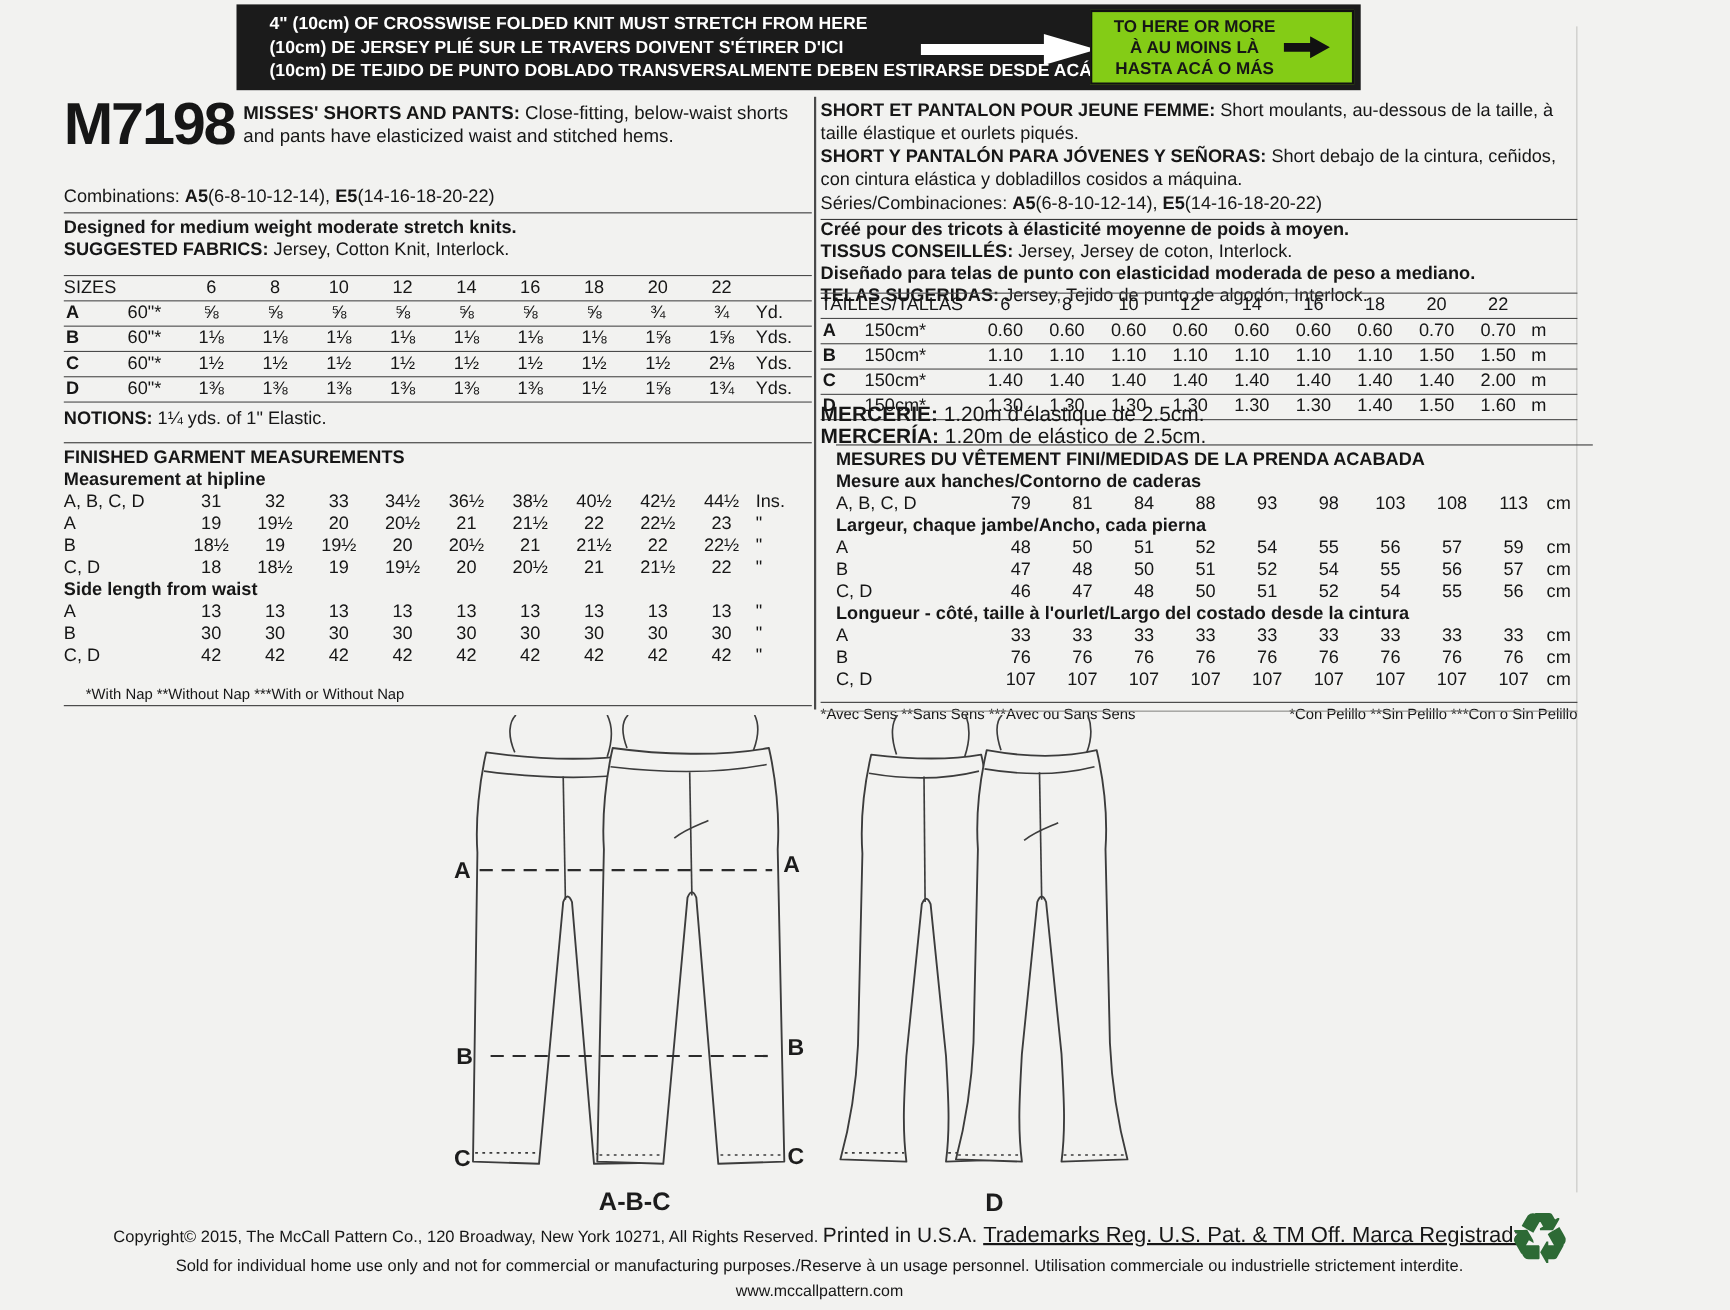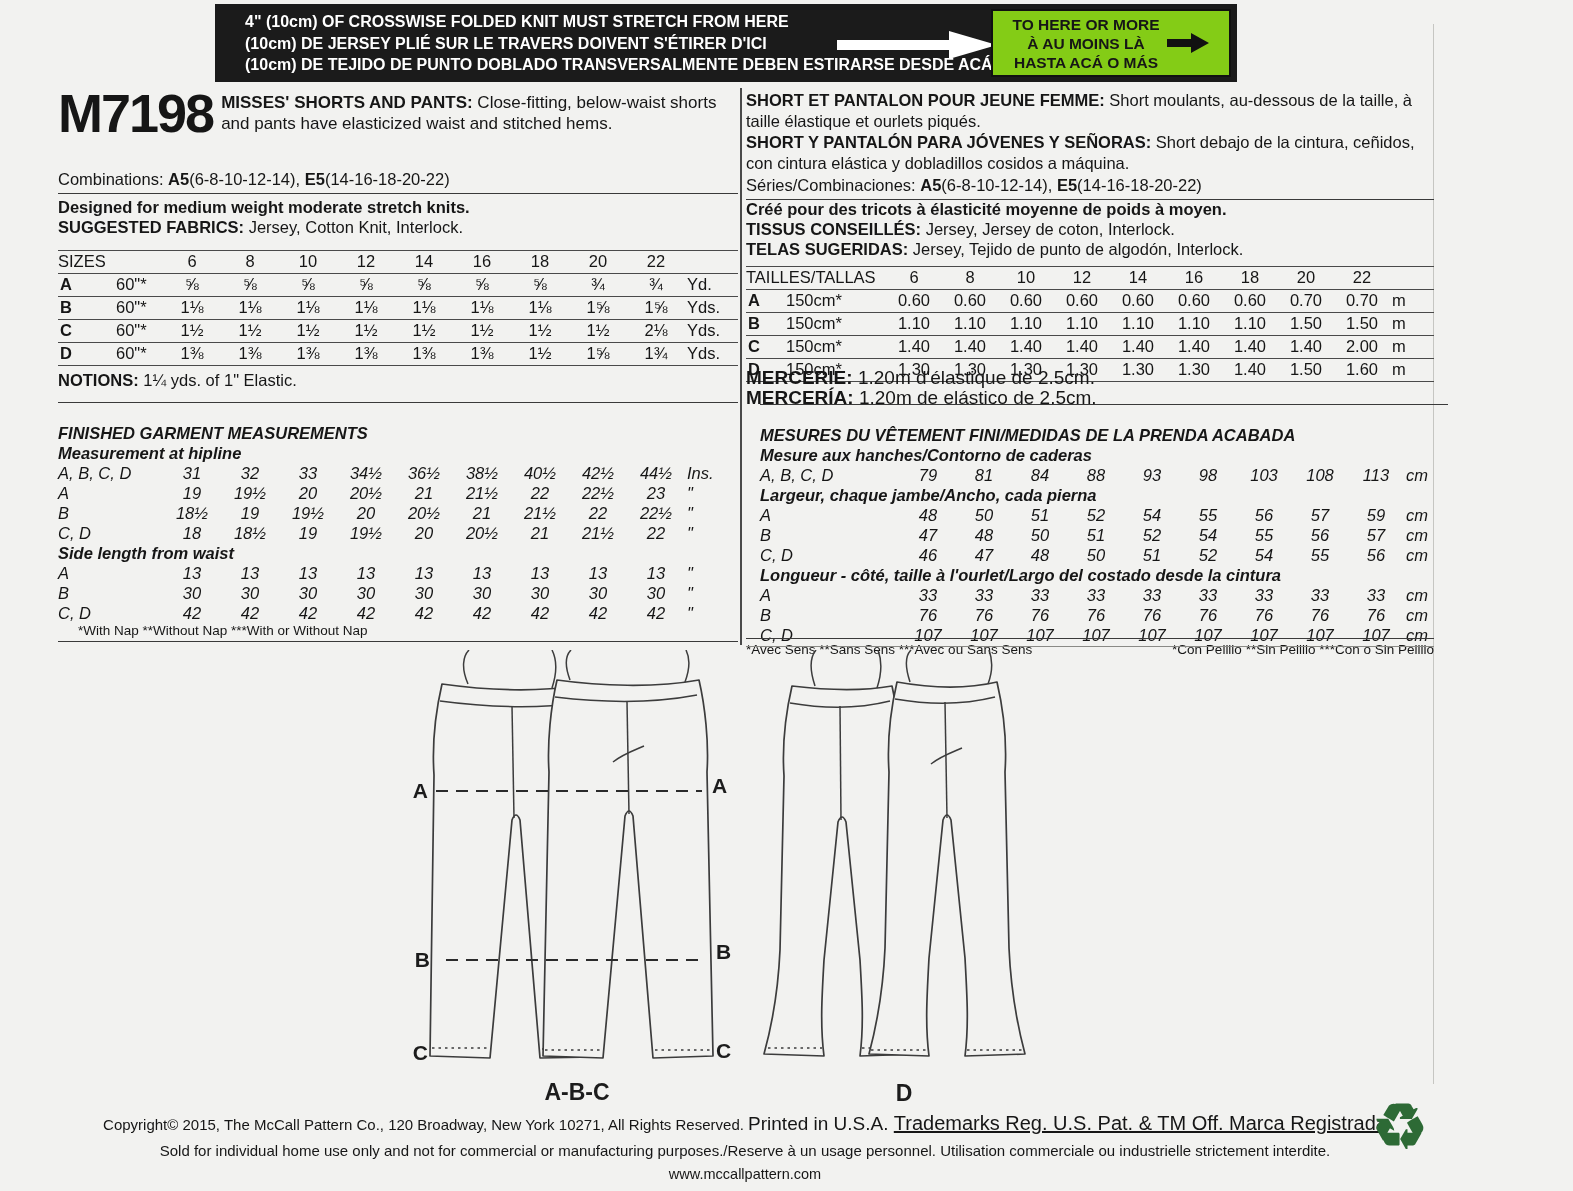--- a/index.html
+++ b/index.html
@@ -46,21 +46,21 @@
   .tbl-right .trow{grid-template-columns:40px 100px repeat(9,56px) minmax(0,1fr);}
   .c-head-label{grid-column:1 / 3;white-space:nowrap;}
   .c-size{text-align:center;}
   .c-letter{font-weight:bold;padding-left:2px;}
   .c-unit{padding-left:2px;white-space:nowrap;}
 
   .lc-notions{left:58px;top:370px;width:680px;}
   .rc-mercerie{left:746px;top:368px;width:688px;line-height:20px;font-size:19px;}
 
   
-  .meas-block{border-top:1.6px solid #3a3a3a;padding-top:20px;font-style:italic;}
+  .meas-block{border-top:1.6px solid #3a3a3a;padding-top:3px;}
   .lc-finished{left:58px;top:402px;width:680px;}
   .rc-mesures{left:760px;top:404px;width:688px;}
   .meas-title{font-weight:bold;font-size:16.5px;line-height:20px;}
   .m-label{font-weight:bold;font-size:16.5px;line-height:20px;}
   .mrow{display:grid;align-items:baseline;font-size:16.5px;line-height:20px;}
   .meas-left .mrow{grid-template-columns:105px repeat(9,58px) minmax(0,1fr);}
   .meas-right .mrow{grid-template-columns:140px repeat(9,56px) minmax(0,1fr);}
   .m-val{text-align:center;}
   .m-unit{padding-left:2px;white-space:nowrap;}
 
@@ -311,20 +311,21 @@
     <b>SHORT Y PANTALÓN PARA JÓVENES Y SEÑORAS:</b><span> Short debajo de la cintura, ceñidos, con cintura elástica y dobladillos cosidos a máquina.</span>
   </div>
 
   <div class="abs rc-series combo-line">
     <span>Séries/Combinaciones: </span><b>A5</b><span>(6-8-10-12-14), </span><b>E5</b><span>(14-16-18-20-22)</span>
   </div>
 
   <div class="abs rc-fabrics fs">
     <div class="b">Créé pour des tricots à élasticité moyenne de poids à moyen.</div>
     <div><b>TISSUS CONSEILLÉS:</b><span> Jersey, Jersey de coton, Interlock.</span></div>
+    <div class="b">Diseñado para telas de punto con elasticidad moderada de peso a mediano.</div>
     <div><b>TELAS SUGERIDAS:</b><span> Jersey, Tejido de punto de algodón, Interlock.</span></div>
   </div>
 
   <div class="abs rc-table ytable tbl-right">
       <div class="trow thead">
         <div class="c-head-label">TAILLES/TALLAS</div>
         <div class="c-size">6</div>
         <div class="c-size">8</div>
         <div class="c-size">10</div>
         <div class="c-size">12</div>

